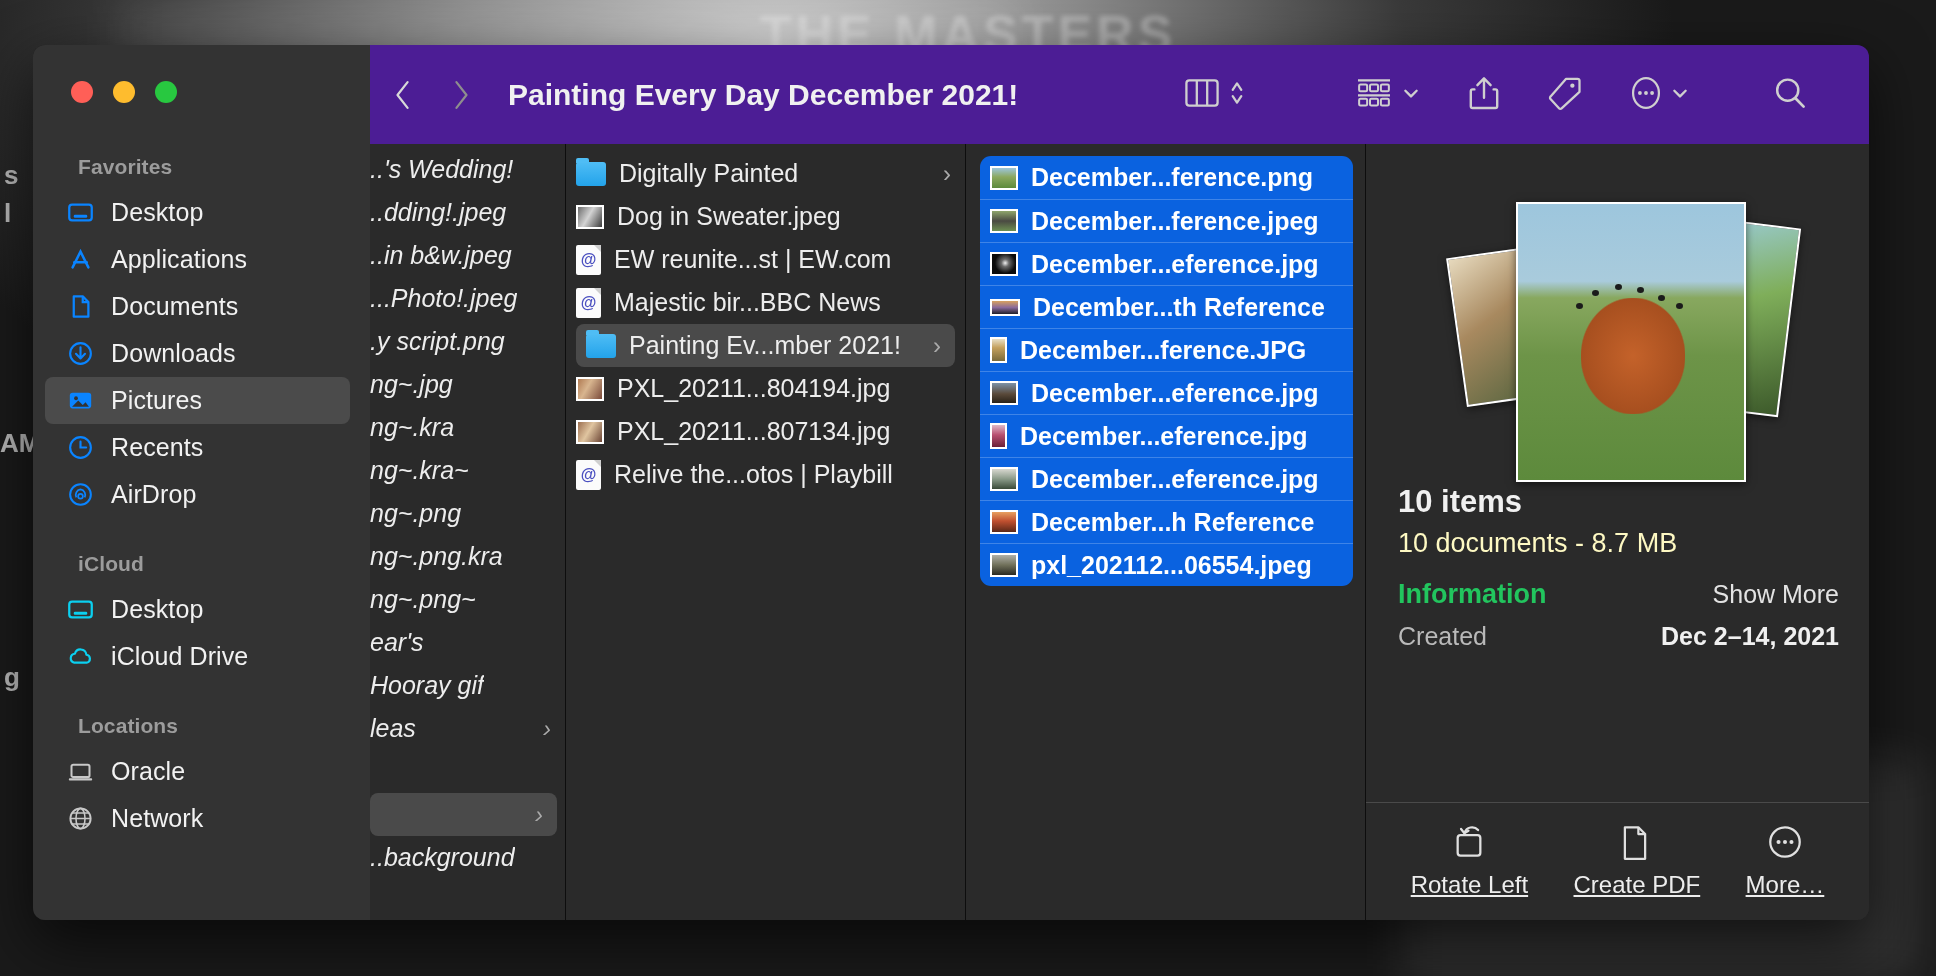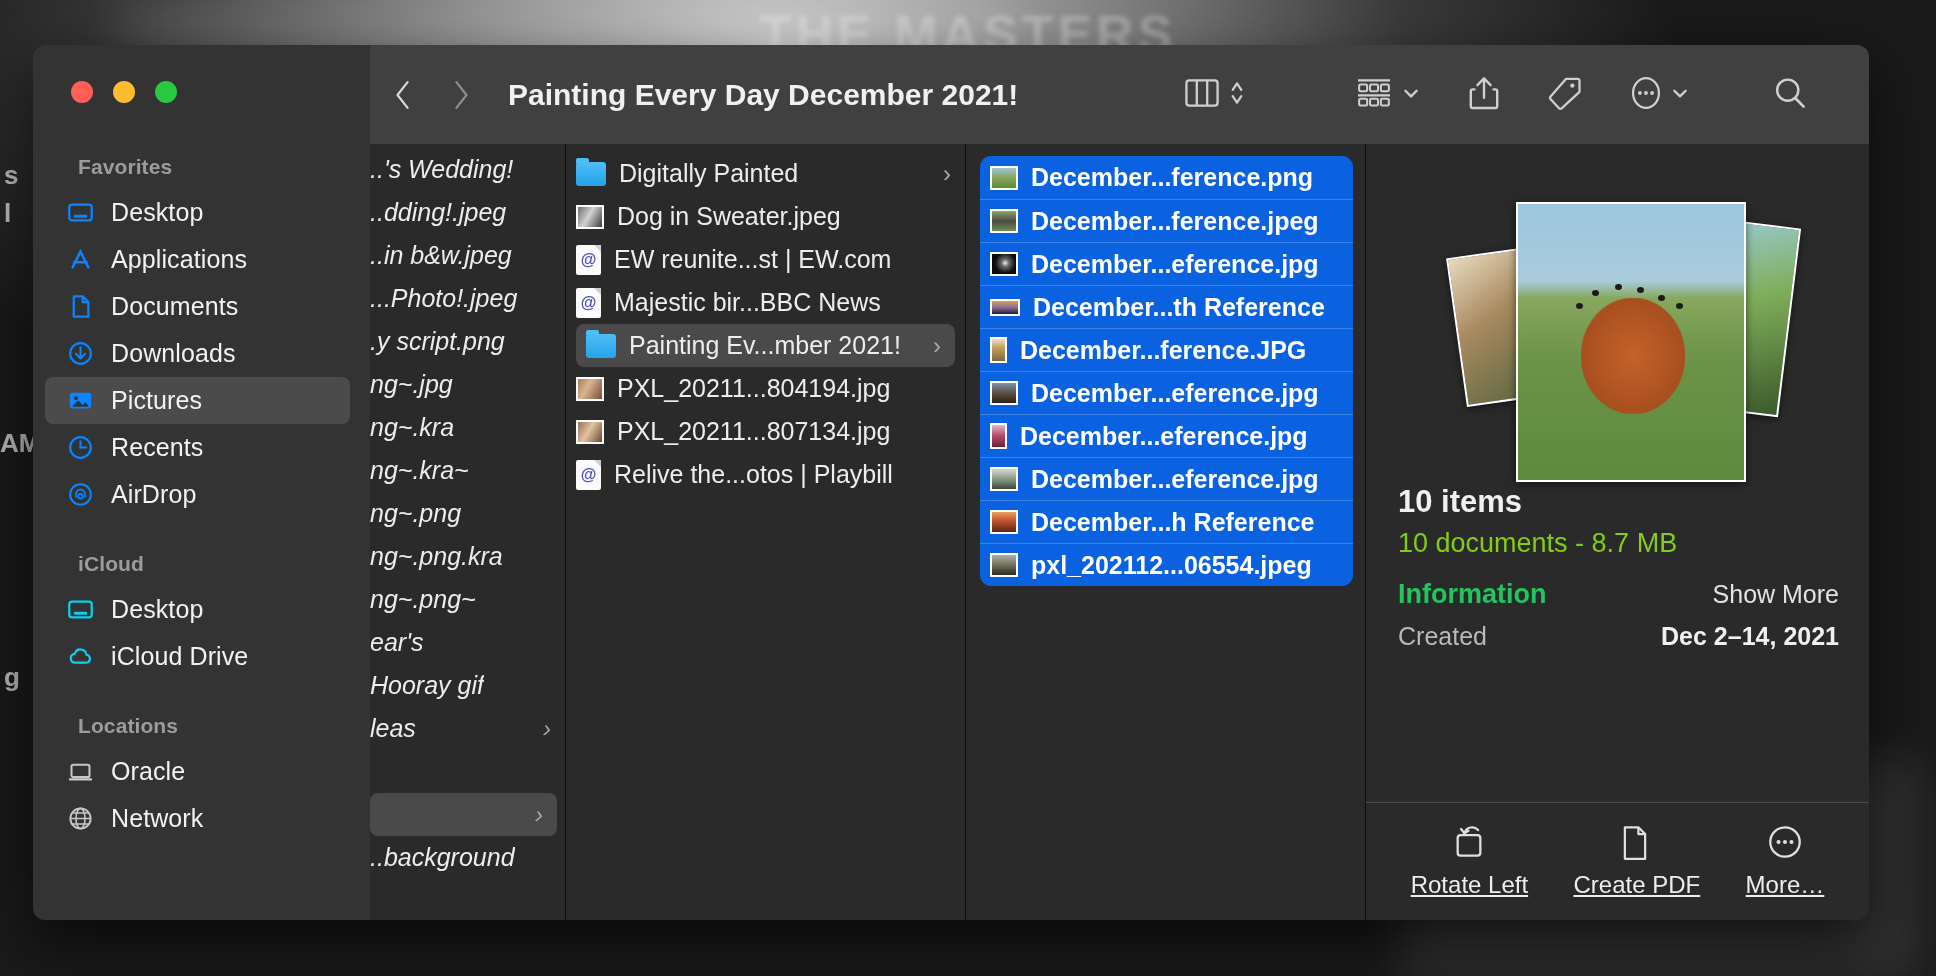--- a/index.html
+++ b/index.html
@@ -75,21 +75,21 @@
   }
   .sb-item.selected { background: #4b4b4b; }
   .sb-icon { width: 27px; height: 27px; flex-shrink: 0; display: block; }
   .sb-label { color: #f2f2f2; font-size: 25px; letter-spacing: 0.1px; }
   .sb-gap { height: 26px; }
 
   
   #right { flex: 1; display: flex; flex-direction: column; min-width: 0; }
   #toolbar {
     height: 99px; flex-shrink: 0;
-    background: #404040;
+    background: #4c1d95;
     display: flex; align-items: center;
     padding: 0 38px 0 22px;
     position: relative;
   }
   .nav-arrows { display: flex; gap: 36px; align-items: center; }
   .chev { width: 22px; height: 34px; display: block; }
   #win-title {
     color: #f0f0f0; font-size: 30px; font-weight: bold;
     margin-left: 36px; white-space: nowrap;
   }
@@ -189,21 +189,21 @@
   }
   #si-main .deer {
     position: absolute; left: 28%; top: 34%; width: 46%; height: 42%;
     background: radial-gradient(ellipse at 50% 50%, #c4622a 0%, #a74f1f 70%, transparent 72%);
     border-radius: 45% 40% 35% 40%;
   }
   #si-main .bird { position: absolute; width: 7px; height: 6px; background: #1b1b1b; border-radius: 50%; }
 
   #info-block { width: 100%; padding: 0 30px 0 32px; flex-shrink: 0; }
   #item-count { color: #f0f0f0; font-size: 31px; font-weight: bold; margin-top: 4px; }
-  #item-sub { color: #84cc16; font-size: 27px; margin-top: 8px; }
+  #item-sub { color: #fef9c3; font-size: 27px; margin-top: 8px; }
   #info-head {
     display: flex; align-items: baseline; justify-content: space-between;
     margin-top: 20px;
   }
   #info-title { color: #22c55e; font-size: 27px; font-weight: bold; }
   #show-more { color: #e3e3e3; font-size: 25px; }
   #info-rows { margin-top: 12px; }
   .info-row { display: flex; justify-content: space-between; color: #b9b9b9; font-size: 25px; }
   .info-row .v { color: #f0f0f0; font-weight: bold; }
 

